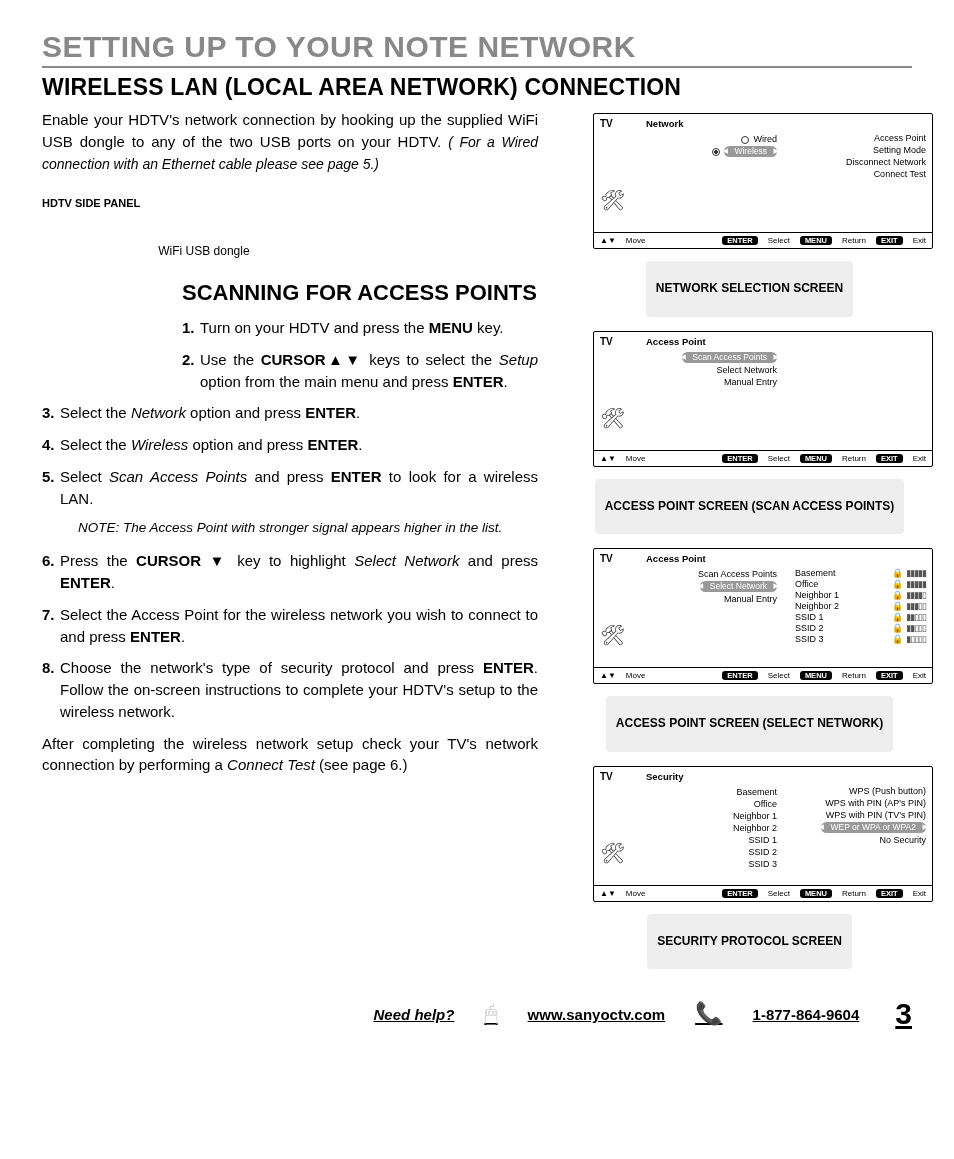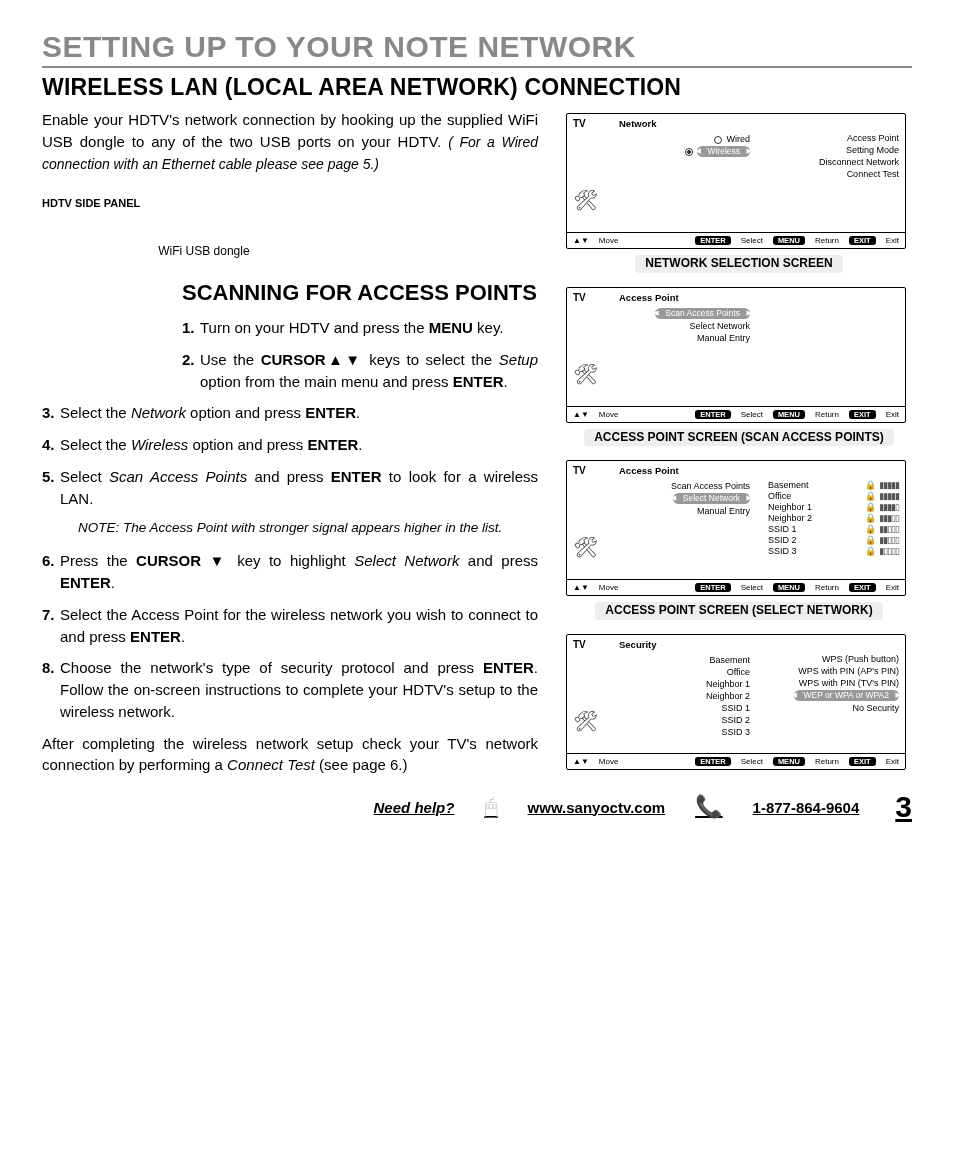--- a/index.html
+++ b/index.html
@@ -62,38 +62,39 @@
   ol.steps li .num { position:absolute; left:0; font-weight:bold;}
   ol.steps-full { margin-top:6px; }
   .ital { font-style:italic; }
   .bold { font-weight:bold; }
   .note { font-size:13.5px; font-style:italic; margin:4px 0 10px 36px; line-height:1.4;}
   .after-para { font-size:15px; line-height:1.45; text-align:justify; margin-top:4px;}
   
   .tv-screen {
     border:1.5px solid #000; border-radius:2px; width: 340px; margin-top: 4px;
     font-size:9px;
+    margin-left:27px;
   }
   .tv-body { display:flex; min-height:118px;}
   .tv-side { width:46px; border-right:1px solid transparent; position:relative;}
   .tv-brand { font-weight:bold; font-size:10px; padding:4px 0 0 6px;}
   .tv-icon { position:absolute; bottom:20px; left:6px; font-size:20px; color:#444;}
   .tv-cols { flex:1; display:flex; padding:4px 6px 6px 6px; gap:18px;}
   .tv-col { flex:1; }
   .tv-head { font-weight:bold; font-size:9.5px; margin-bottom:4px;}
   .tv-item { padding:1px 0; white-space:nowrap;text-align:right;}
   .tv-sel { background:#999; color:#fff; border-radius:6px; padding:0 10px 1px 10px; display:inline-block; position:relative; font-size:8.5px;}
   .tv-sel::before{ content:"◀"; position:absolute; left:-2px; font-size:7px; top:1px;}
   .tv-sel::after{ content:"▶"; position:absolute; right:-2px; font-size:7px; top:1px;}
   .tv-radio { display:inline-block; width:8px; height:8px; border:1px solid #333; border-radius:50%; margin-right:4px; vertical-align:middle;}
   .tv-radio.on { background: radial-gradient(circle,#333 0 45%, transparent 46%);}
   .tv-foot { border-top:1px solid #000; padding:3px 6px; display:flex; gap:10px; font-size:8px; align-items:center;}
   .tv-foot .arr { font-weight:bold;}
   .tv-btn { background:#000; color:#fff; border-radius:3px; padding:0 5px; font-size:7.5px; font-weight:bold;}
-  .screen-caption { font-size:12px; font-weight:bold; text-align:center; background:#eee; border-radius:4px; padding:1px 10px; margin:6px auto 14px auto; display:table; line-height:1.3;}
+  .screen-caption { font-size:12px; font-weight:bold; text-align:center; background:#eee; border-radius:4px; padding:20px 10px; margin:12px auto 14px auto; display:table; line-height:1.3;}
   .net-row { display:flex; justify-content:space-between; align-items:center; padding:0.5px 0; gap:6px;}
   .sig { letter-spacing:-1px; font-size:9px; color:#555;}
   .lock { font-size:9px; color:#555;}
   
   .footer { display:flex; align-items:center; justify-content:flex-end; gap:30px; margin-top:14px; font-size:15px;text-decoration:underline;}
   .footer .need { font-style:italic; font-weight:bold;}
   .footer .url, .footer .phone { font-weight:bold;}
   .footer .pnum { font-size:30px; font-weight:bold; margin-left:6px;}
   .mouse-icon, .phone-icon { color:#bbb; font-size:22px;}
 </style>
@@ -317,20 +318,21 @@
           <span>Move</span>
         <span style="flex:1"></span>
         <span class="tv-btn">ENTER</span>
           <span>Select</span>
         <span class="tv-btn">MENU</span>
           <span>Return</span>
         <span class="tv-btn">EXIT</span>
           <span>Exit</span>
       </div>
     </div>
+    <div class="screen-caption">SECURITY PROTOCOL SCREEN</div>
 
   </div>
 </div>
 
 <div class="footer">
   <span class="need">Need help?</span>
   <span class="mouse-icon">🖱</span>
   <span class="url">www.sanyoctv.com</span>
   <span class="phone-icon">📞</span>
   <span class="phone">1-877-864-9604</span>

